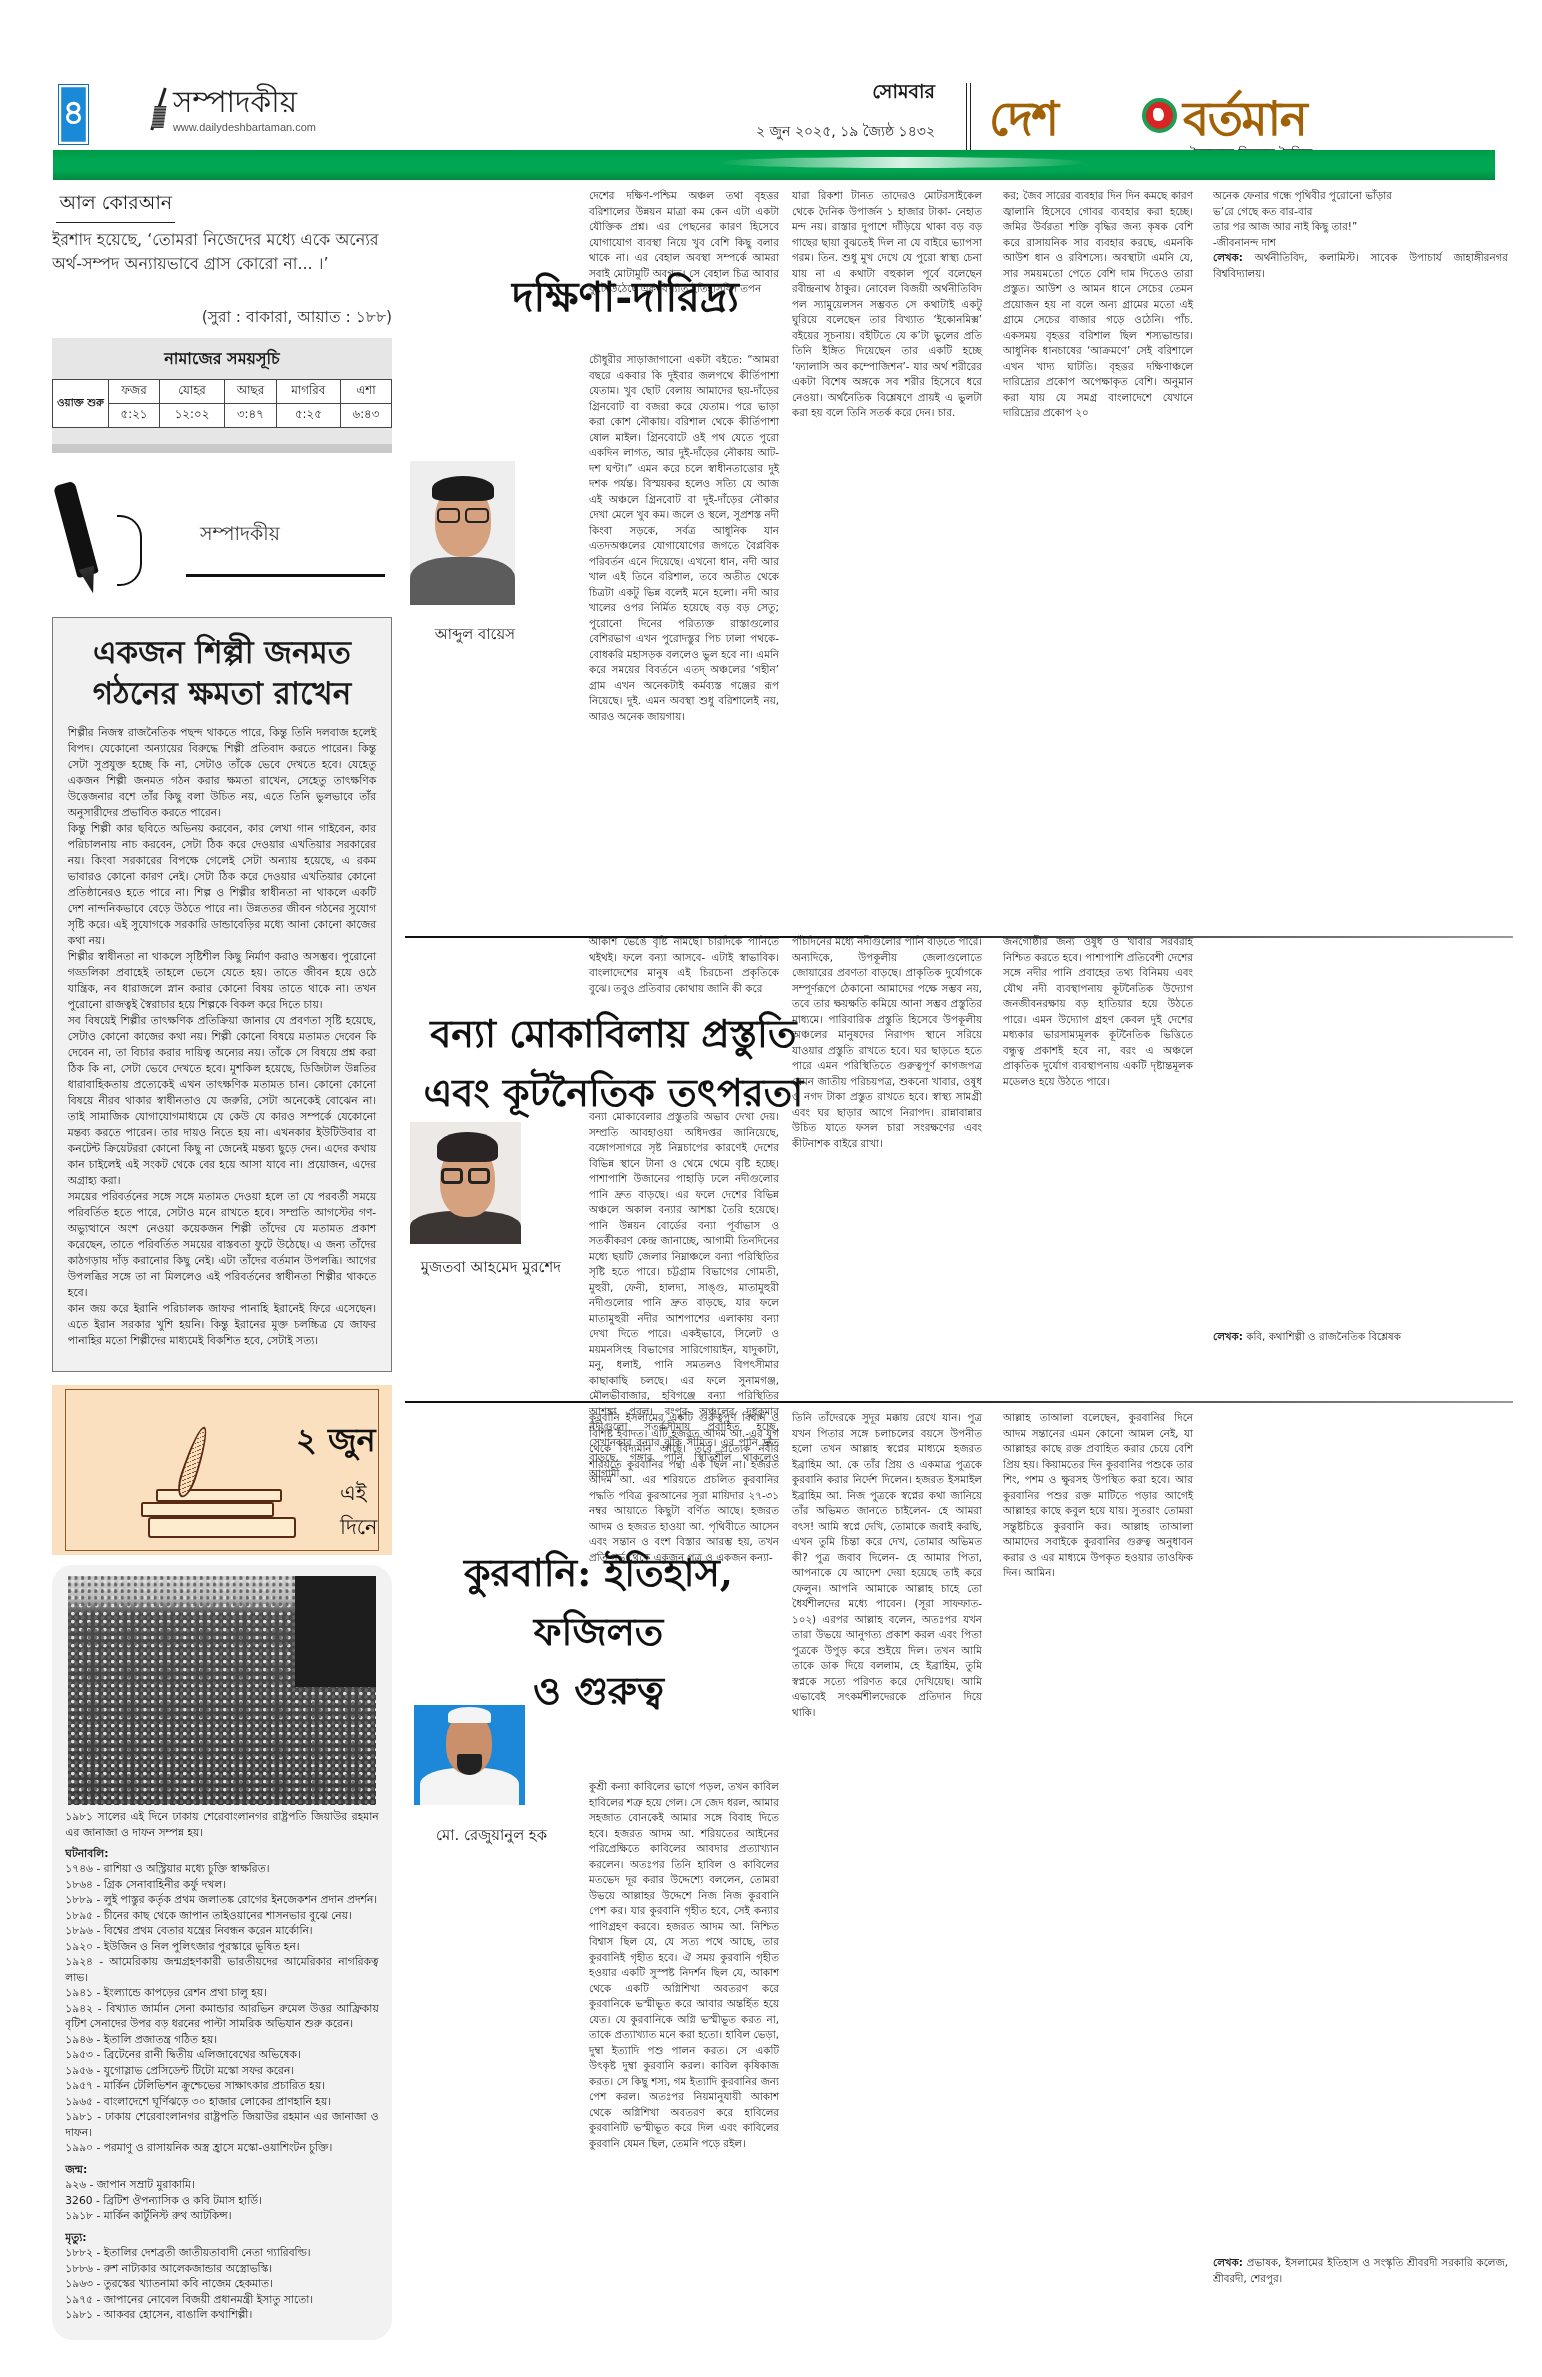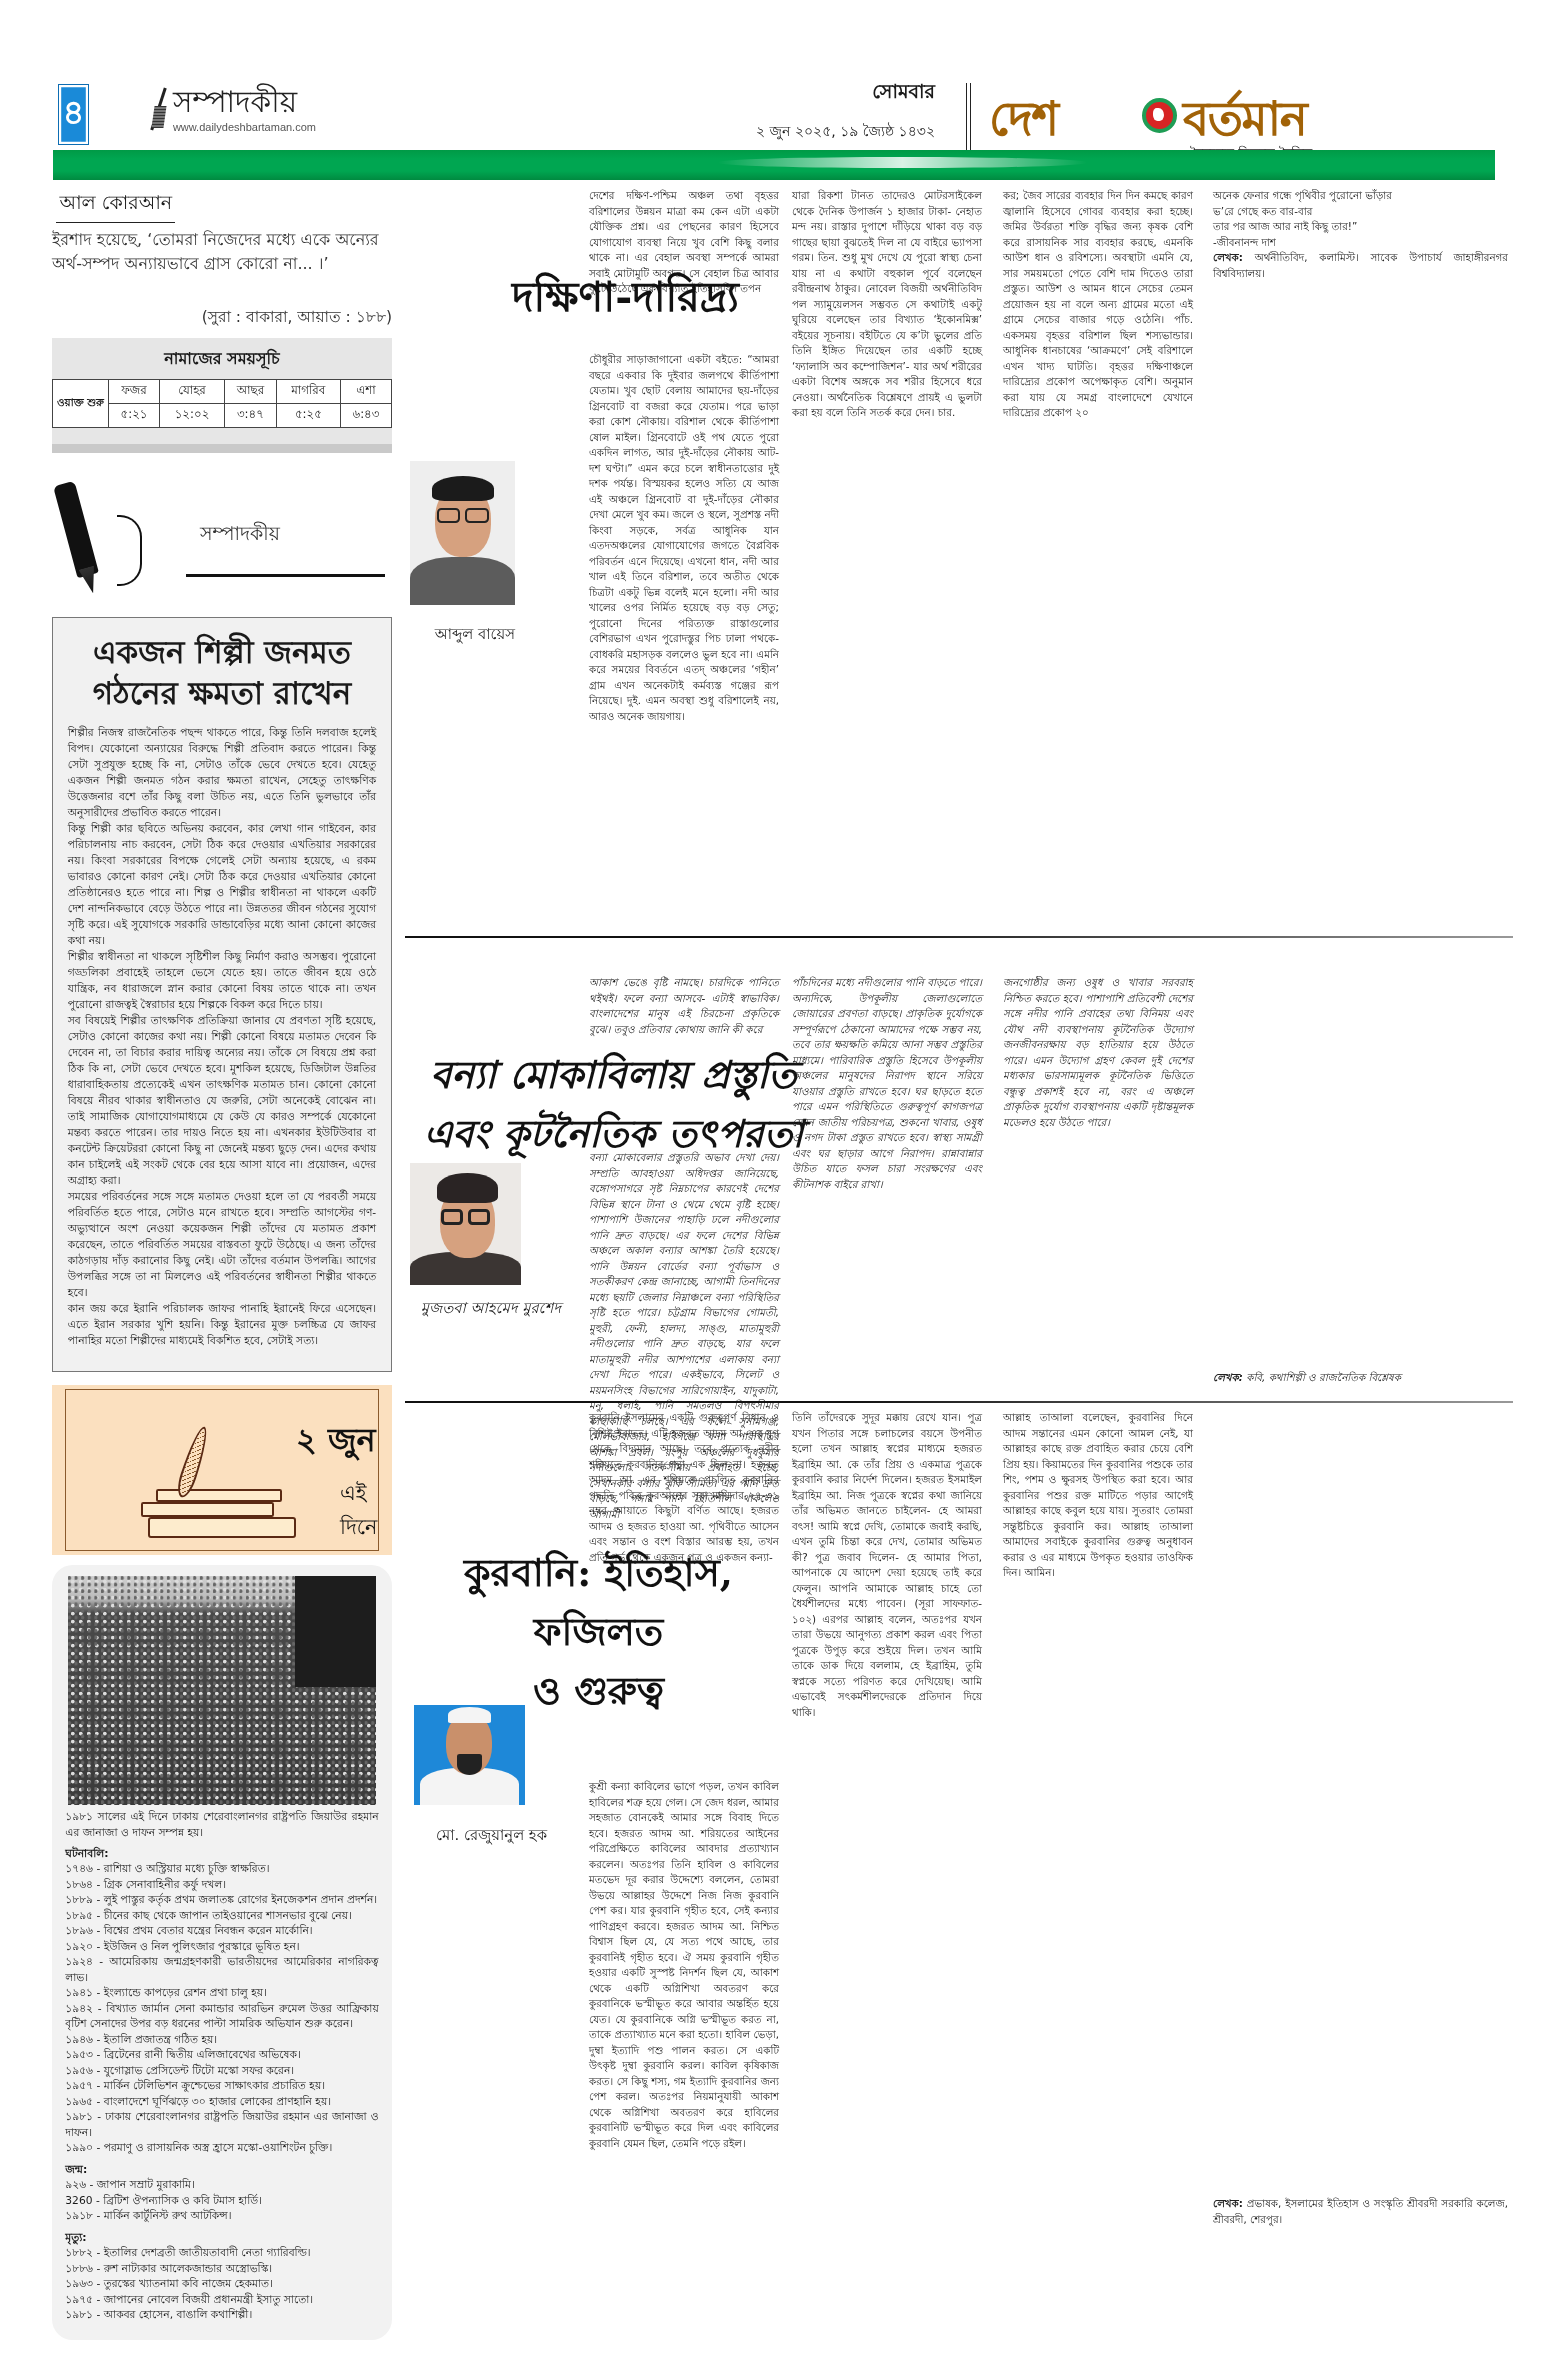--- a/index.html
+++ b/index.html
@@ -232,21 +232,21 @@
     <p>অনেক ফেনার গন্ধে পৃথিবীর পুরোনো ভাঁড়ার</p>
     <p>ভ’রে গেছে কত বার-বার</p>
     <p>তার পর আজ আর নাই কিছু তার!”</p>
     <p>-জীবনানন্দ দাশ</p>
     <p class="writer-note"><b>লেখক:</b> <span>অর্থনীতিবিদ, কলামিস্ট। সাবেক উপাচার্য জাহাঙ্গীরনগর বিশ্ববিদ্যালয়।</span></p>
   </div>
 </article>
 
 <div class="sep" style="top:936px;"></div>
 
-<article class="article" style="top:971px;height:443px;font-style:italic;">
+<article class="article" style="top:930px;height:443px;">
   <div class="col" style="left:190px;top:4.4px;width:190px;">আকাশ ভেঙে বৃষ্টি নামছে। চারদিকে পানিতে থইথই। ফলে বন্যা আসবে- এটাই স্বাভাবিক। বাংলাদেশের মানুষ এই চিরচেনা প্রকৃতিকে বুঝে। তবুও প্রতিবার কোথায় জানি কী করে</div>
   <h2 class="headline" style="left:14.8px;top:74px;width:399px;font-size:38px;line-height:59px;">
     <span style="display:block">বন্যা মোকাবিলায় প্রস্তুতি</span>
     <span style="display:block">এবং কূটনৈতিক তৎপরতা</span>
   </h2>
   <div class="photo" style="left:11px;top:192px;width:111px;height:122px;background:#ece9e6;">
     <span class="suit" style="left:0;top:89px;width:111px;height:37px;background:#3b3533;"></span>
     <span class="face" style="left:29.5px;top:20.7px;width:55px;height:74px;"></span>
     <span class="hair" style="left:26.6px;top:10.3px;width:61px;height:29.5px;background:#2a2424;"></span>
     <span class="glasses" style="left:31px;top:46px;width:22px;height:16px;border-width:3.7px;"></span>
@@ -272,17 +272,17 @@
   <div class="photo" style="left:14.8px;top:295px;width:111px;height:100px;background:#1e88d8;">
     <span class="suit" style="left:5.9px;top:63px;width:99px;height:40px;background:#f4f4f4;"></span>
     <span class="face" style="left:32px;top:7.4px;width:46px;height:62px;background:#c9906b;"></span>
     <span class="hair" style="left:34px;top:1.5px;width:43px;height:16px;background:#f4f4f4;border-radius:50% 50% 10% 10%;"></span>
     <span class="hair" style="left:43px;top:49px;width:25px;height:20.7px;background:#222;border-radius:10% 10% 50% 50%;"></span>
   </div>
   <div class="byline" style="left:0;top:413px;width:148px;font-size:14.8px;">মো. রেজুয়ানুল হক</div>
   <div class="col" style="left:190px;top:369px;width:190px;">কুশ্রী কন্যা কাবিলের ভাগে পড়ল, তখন কাবিল হাবিলের শত্রু হয়ে গেল। সে জেদ ধরল, আমার সহজাত বোনকেই আমার সঙ্গে বিবাহ দিতে হবে। হজরত আদম আ. শরিয়তের আইনের পরিপ্রেক্ষিতে কাবিলের আবদার প্রত্যাখ্যান করলেন। অতঃপর তিনি হাবিল ও কাবিলের মতভেদ দূর করার উদ্দেশ্যে বললেন, তোমরা উভয়ে আল্লাহর উদ্দেশে নিজ নিজ কুরবানি পেশ কর। যার কুরবানি গৃহীত হবে, সেই কন্যার পাণিগ্রহণ করবে। হজরত আদম আ. নিশ্চিত বিশ্বাস ছিল যে, যে সত্য পথে আছে, তার কুরবানিই গৃহীত হবে। ঐ সময় কুরবানি গৃহীত হওয়ার একটি সুস্পষ্ট নিদর্শন ছিল যে, আকাশ থেকে একটি অগ্নিশিখা অবতরণ করে কুরবানিকে ভস্মীভূত করে আবার অন্তর্হিত হয়ে যেত। যে কুরবানিকে অগ্নি ভস্মীভূত করত না, তাকে প্রত্যাখ্যাত মনে করা হতো। হাবিল ভেড়া, দুম্বা ইত্যাদি পশু পালন করত। সে একটি উৎকৃষ্ট দুম্বা কুরবানি করল। কাবিল কৃষিকাজ করত। সে কিছু শস্য, গম ইত্যাদি কুরবানির জন্য পেশ করল। অতঃপর নিয়মানুযায়ী আকাশ থেকে অগ্নিশিখা অবতরণ করে হাবিলের কুরবানিটি ভস্মীভূত করে দিল এবং কাবিলের কুরবানি যেমন ছিল, তেমনি পড়ে রইল।</div>
   <div class="col" style="left:393px;top:0;width:190px;">তিনি তাঁদেরকে সুদূর মক্কায় রেখে যান। পুত্র যখন পিতার সঙ্গে চলাচলের বয়সে উপনীত হলো তখন আল্লাহ স্বপ্নের মাধ্যমে হজরত ইব্রাহিম আ. কে তাঁর প্রিয় ও একমাত্র পুত্রকে কুরবানি করার নির্দেশ দিলেন। হজরত ইসমাইল ইব্রাহিম আ. নিজ পুত্রকে স্বপ্নের কথা জানিয়ে তাঁর অভিমত জানতে চাইলেন- হে আমরা বৎস! আমি স্বপ্নে দেখি, তোমাকে জবাই করছি, এখন তুমি চিন্তা করে দেখ, তোমার অভিমত কী? পুত্র জবাব দিলেন- হে আমার পিতা, আপনাকে যে আদেশ দেয়া হয়েছে তাই করে ফেলুন। আপনি আমাকে আল্লাহ চাহে তো ধৈর্যশীলদের মধ্যে পাবেন। (সূরা সাফফাত- ১০২) এরপর আল্লাহ বলেন, অতঃপর যখন তারা উভয়ে আনুগত্য প্রকাশ করল এবং পিতা পুত্রকে উপুড় করে শুইয়ে দিল। তখন আমি তাকে ডাক দিয়ে বললাম, হে ইব্রাহিম, তুমি স্বপ্নকে সত্যে পরিণত করে দেখিয়েছ। আমি এভাবেই সৎকর্মশীলদেরকে প্রতিদান দিয়ে থাকি।</div>
   <div class="col" style="left:604px;top:0;width:190px;">আল্লাহ তাআলা বলেছেন, কুরবানির দিনে আদম সন্তানের এমন কোনো আমল নেই, যা আল্লাহর কাছে রক্ত প্রবাহিত করার চেয়ে বেশি প্রিয় হয়। কিয়ামতের দিন কুরবানির পশুকে তার শিং, পশম ও ক্ষুরসহ উপস্থিত করা হবে। আর কুরবানির পশুর রক্ত মাটিতে পড়ার আগেই আল্লাহর কাছে কবুল হয়ে যায়। সুতরাং তোমরা সন্তুষ্টচিত্তে কুরবানি কর। আল্লাহ তাআলা আমাদের সবাইকে কুরবানির গুরুত্ব অনুধাবন করার ও এর মাধ্যমে উপকৃত হওয়ার তাওফিক দিন। আমিন।</div>
-  <div class="col" style="left:814px;top:786px;width:295px;">
+  <div class="col" style="left:814px;top:845px;width:295px;">
     <p class="writer-note"><b>লেখক:</b> <span>প্রভাষক, ইসলামের ইতিহাস ও সংস্কৃতি শ্রীবরদী সরকারি কলেজ, শ্রীবরদী, শেরপুর।</span></p>
   </div>
 </article>
 
 
 </body></html>

